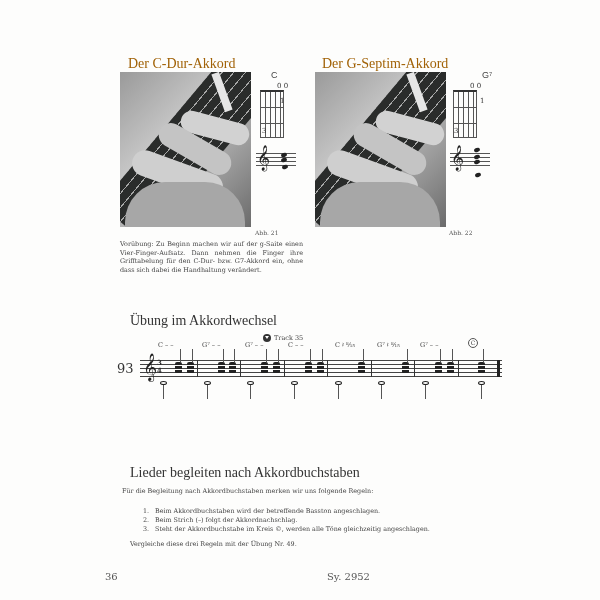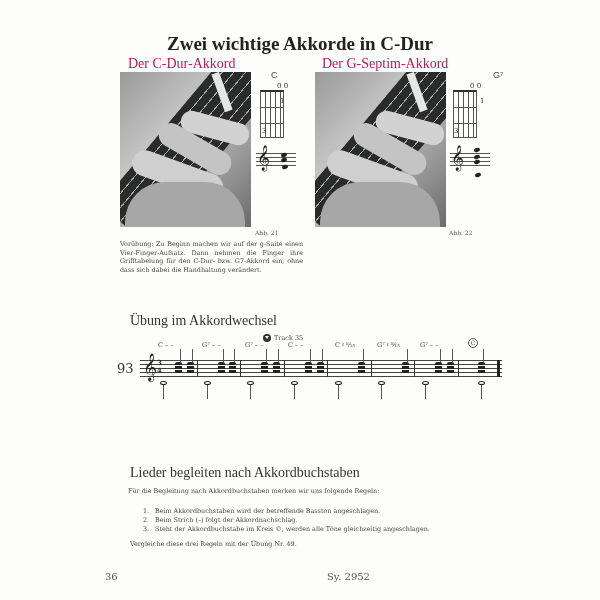--- a/index.html
+++ b/index.html
@@ -3,21 +3,21 @@
   <meta charset="utf-8">
   <style>
     * { box-sizing: border-box; margin: 0; padding: 0; }
     html, body { width: 600px; height: 600px; background: #ffffff; overflow: hidden; }
     body { font-family: "DejaVu Serif", "Liberation Serif", serif; color: #2b2b2b; position: relative; }
     .page { position: absolute; left: 0; top: 0; width: 600px; height: 600px; background: #fdfdfc; }
 
     .title { position: absolute; left: 0; width: 600px; top: 33px; text-align: center;
       font-family: "Liberation Serif", serif; font-weight: bold; font-size: 19px; color: #222; }
 
-    .sub { position: absolute; top: 56px; font-family: "Liberation Serif", serif; font-size: 14px; color: #be185d; }
+    .sub { position: absolute; top: 56px; font-family: "Liberation Serif", serif; font-size: 14px; color: #a16207; }
     .sub.left { left: 128px; }
     .sub.right { left: 322px; }
 
     .photo { position: absolute; top: 72px; width: 131px; height: 155px; background: linear-gradient(135deg,#9a9a9a 0%,#c9c9c9 40%,#9b9b9b 70%,#6b6b6b 100%); overflow: hidden; }
     .photo.left { left: 120px; }
     .photo.right { left: 315px; }
     .photo .neck { position: absolute; width: 60px; height: 240px; background: #2a2c2b; transform: rotate(40deg); left: 50px; top: -60px; }
     .photo .neck::before { content: ""; position: absolute; inset: 0;
       background: repeating-linear-gradient(90deg, transparent 0 8px, rgba(220,220,220,0.7) 8px 9px); }
     .photo .hand { position: absolute; background: #bdbdbd; border-radius: 20px; }
@@ -64,21 +64,20 @@
 
     .footer { position: absolute; top: 571px; font-size: 10px; color: #555; }
     ol.rules { position: absolute; left: 143px; top: 507px; list-style: none; font-size: 6.4px; line-height: 9px; color: #444; }
     ol.rules li span.n { display: inline-block; width: 12px; }
   </style>
 </head>
 <body>
 
 <div class="page">
 
-  <div class="title">Zwei wichtige Akkorde in C-Dur</div>
 
   <div class="sub left">Der C-Dur-Akkord</div>
   <div class="photo left">
     <div class="neck"></div>
     <div class="capo"></div>
     <div class="hand h3"></div>
     <div class="hand h2"></div>
     <div class="hand h1"></div>
     <div class="palm"></div>
   </div>
@@ -97,21 +96,21 @@
 
   <div class="sub right">Der G-Septim-Akkord</div>
   <div class="photo right">
     <div class="neck"></div>
     <div class="capo"></div>
     <div class="hand h3"></div>
     <div class="hand h2"></div>
     <div class="hand h1"></div>
     <div class="palm"></div>
   </div>
-  <div class="chordname" style="left:493px;">G⁷</div>
+  <div class="chordname" style="left:482px;">G⁷</div>
   <div class="gridlabel" style="left:470px;top:82px;">0 0</div>
   <div class="grid" style="left:453px;"></div>
   <div class="gridlabel" style="left:480px;top:97px;">1</div>
   <div class="gridlabel" style="left:454px;top:127px;">3</div>
   <div class="staff" style="left:450px;top:153px;width:40px;"></div>
   <div class="clef" style="left:451px;top:147px;">𝄞</div>
   <div class="note" style="left:474px;top:148px;"></div>
   <div class="note" style="left:474px;top:155px;"></div>
   <div class="note" style="left:474px;top:160px;"></div>
   <div class="note" style="left:475px;top:173px;"></div>
@@ -188,21 +187,21 @@
   <div class="stem" style="left:338px;top:385px;height:14px;"></div>
   <div class="bass" style="left:378px;"></div>
   <div class="stem" style="left:381px;top:385px;height:14px;"></div>
   <div class="bass" style="left:422px;"></div>
   <div class="stem" style="left:425px;top:385px;height:14px;"></div>
   <div class="bass" style="left:478px;"></div>
   <div class="stem" style="left:481px;top:385px;height:14px;"></div>
 
 
   <div class="h2" style="left:130px;top:465px;">Lieder begleiten nach Akkordbuchstaben</div>
-  <div class="para" style="left:128px;top:487px;width:365px;">Für die Begleitung nach Akkordbuchstaben merken wir uns folgende Regeln:</div>
+  <div class="para" style="left:122px;top:487px;width:365px;">Für die Begleitung nach Akkordbuchstaben merken wir uns folgende Regeln:</div>
   <ol class="rules">
     <li><span class="n">1.</span><span>Beim Akkordbuchstaben wird der betreffende Basston angeschlagen.</span></li>
     <li><span class="n">2.</span><span>Beim Strich (–) folgt der Akkordnachschlag.</span></li>
     <li><span class="n">3.</span><span>Steht der Akkordbuchstabe im Kreis ©, werden alle Töne gleichzeitig angeschlagen.</span></li>
   </ol>
   <div class="para" style="left:130px;top:540px;width:365px;">Vergleiche diese drei Regeln mit der Übung Nr. 49.</div>
 
   <div class="footer" style="left:105px;">36</div>
   <div class="footer" style="left:291px;padding-left:36px;">Sy. 2952</div>
 </div>

